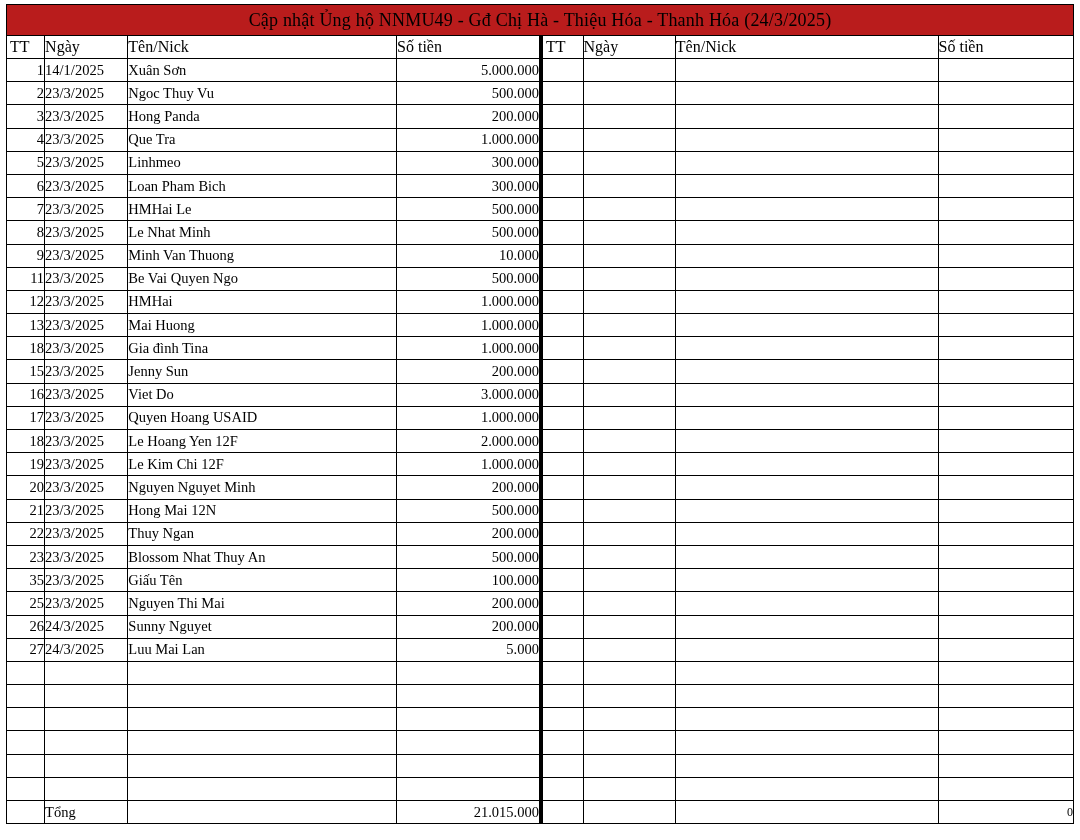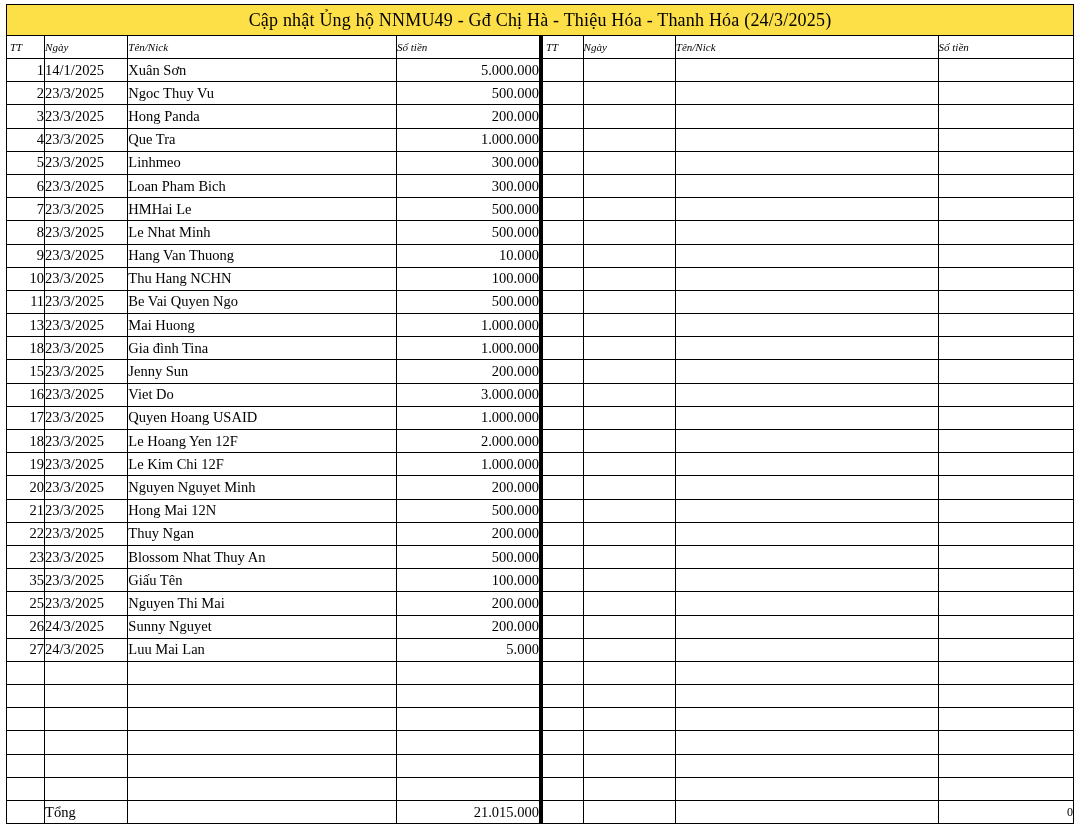--- a/index.html
+++ b/index.html
@@ -37,24 +37,23 @@
     background: #92d050;
     text-align: center;
     font-weight: bold;
     font-size: 18px;
     height: 30px;
     letter-spacing: 0.2px;
   }
   
   .hdr {
     font-weight: bold;
-    font-size: 11px;
+    font-size: 16px;
     height: 22px;
     padding-left: 4px;
-    font-style: italic;
   }
   .hdr.num {
     padding-left: 3px;
   }
   
   .row-cell {
     height: 22.2px;
     font-size: 14.5px;
   }
   .c-tt {
@@ -105,21 +104,21 @@
       <col style="width:83px">
       <col style="width:268px">
       <col style="width:144px">
       <col style="width:42px">
       <col style="width:92px">
       <col style="width:262px">
       <col style="width:135px">
     </colgroup>
     <tbody>
       <tr>
-        <td class="title-cell" colspan="8" style="background: #fde047;">Cập nhật Ủng hộ NNMU49 - Gđ Chị Hà - Thiệu Hóa - Thanh Hóa (24/3/2025)</td>
+        <td class="title-cell" colspan="8" style="background: #b91c1c;">Cập nhật Ủng hộ NNMU49 - Gđ Chị Hà - Thiệu Hóa - Thanh Hóa (24/3/2025)</td>
       </tr>
       <tr>
         <td class="hdr num">TT</td>
         <td class="hdr">Ngày</td>
         <td class="hdr">Tên/Nick</td>
         <td class="hdr">Số tiền</td>
         <td class="hdr num sep">TT</td>
         <td class="hdr">Ngày</td>
         <td class="hdr">Tên/Nick</td>
         <td class="hdr">Số tiền</td>
@@ -201,42 +200,42 @@
           <td class="row-cell c-name">Le Nhat Minh</td>
           <td class="row-cell c-amt">500.000</td>
           <td class="row-cell c-tt sep"></td>
           <td class="row-cell c-date"></td>
           <td class="row-cell c-name"></td>
           <td class="row-cell c-amt"></td>
         </tr>
       <tr>
           <td class="row-cell c-tt">9</td>
           <td class="row-cell c-date">23/3/2025</td>
-          <td class="row-cell c-name">Hang Van Thuong</td>
+          <td class="row-cell c-name">Minh Van Thuong</td>
           <td class="row-cell c-amt">10.000</td>
           <td class="row-cell c-tt sep"></td>
           <td class="row-cell c-date"></td>
           <td class="row-cell c-name"></td>
           <td class="row-cell c-amt"></td>
         </tr>
       <tr>
-          <td class="row-cell c-tt">10</td>
-          <td class="row-cell c-date">23/3/2025</td>
-          <td class="row-cell c-name">Thu Hang NCHN</td>
-          <td class="row-cell c-amt">100.000</td>
-          <td class="row-cell c-tt sep"></td>
-          <td class="row-cell c-date"></td>
-          <td class="row-cell c-name"></td>
-          <td class="row-cell c-amt"></td>
-        </tr>
-      <tr>
           <td class="row-cell c-tt">11</td>
           <td class="row-cell c-date">23/3/2025</td>
           <td class="row-cell c-name">Be Vai Quyen Ngo</td>
           <td class="row-cell c-amt">500.000</td>
+          <td class="row-cell c-tt sep"></td>
+          <td class="row-cell c-date"></td>
+          <td class="row-cell c-name"></td>
+          <td class="row-cell c-amt"></td>
+        </tr>
+      <tr>
+          <td class="row-cell c-tt">12</td>
+          <td class="row-cell c-date">23/3/2025</td>
+          <td class="row-cell c-name">HMHai</td>
+          <td class="row-cell c-amt">1.000.000</td>
           <td class="row-cell c-tt sep"></td>
           <td class="row-cell c-date"></td>
           <td class="row-cell c-name"></td>
           <td class="row-cell c-amt"></td>
         </tr>
       <tr>
           <td class="row-cell c-tt">13</td>
           <td class="row-cell c-date">23/3/2025</td>
           <td class="row-cell c-name">Mai Huong</td>
           <td class="row-cell c-amt">1.000.000</td>

